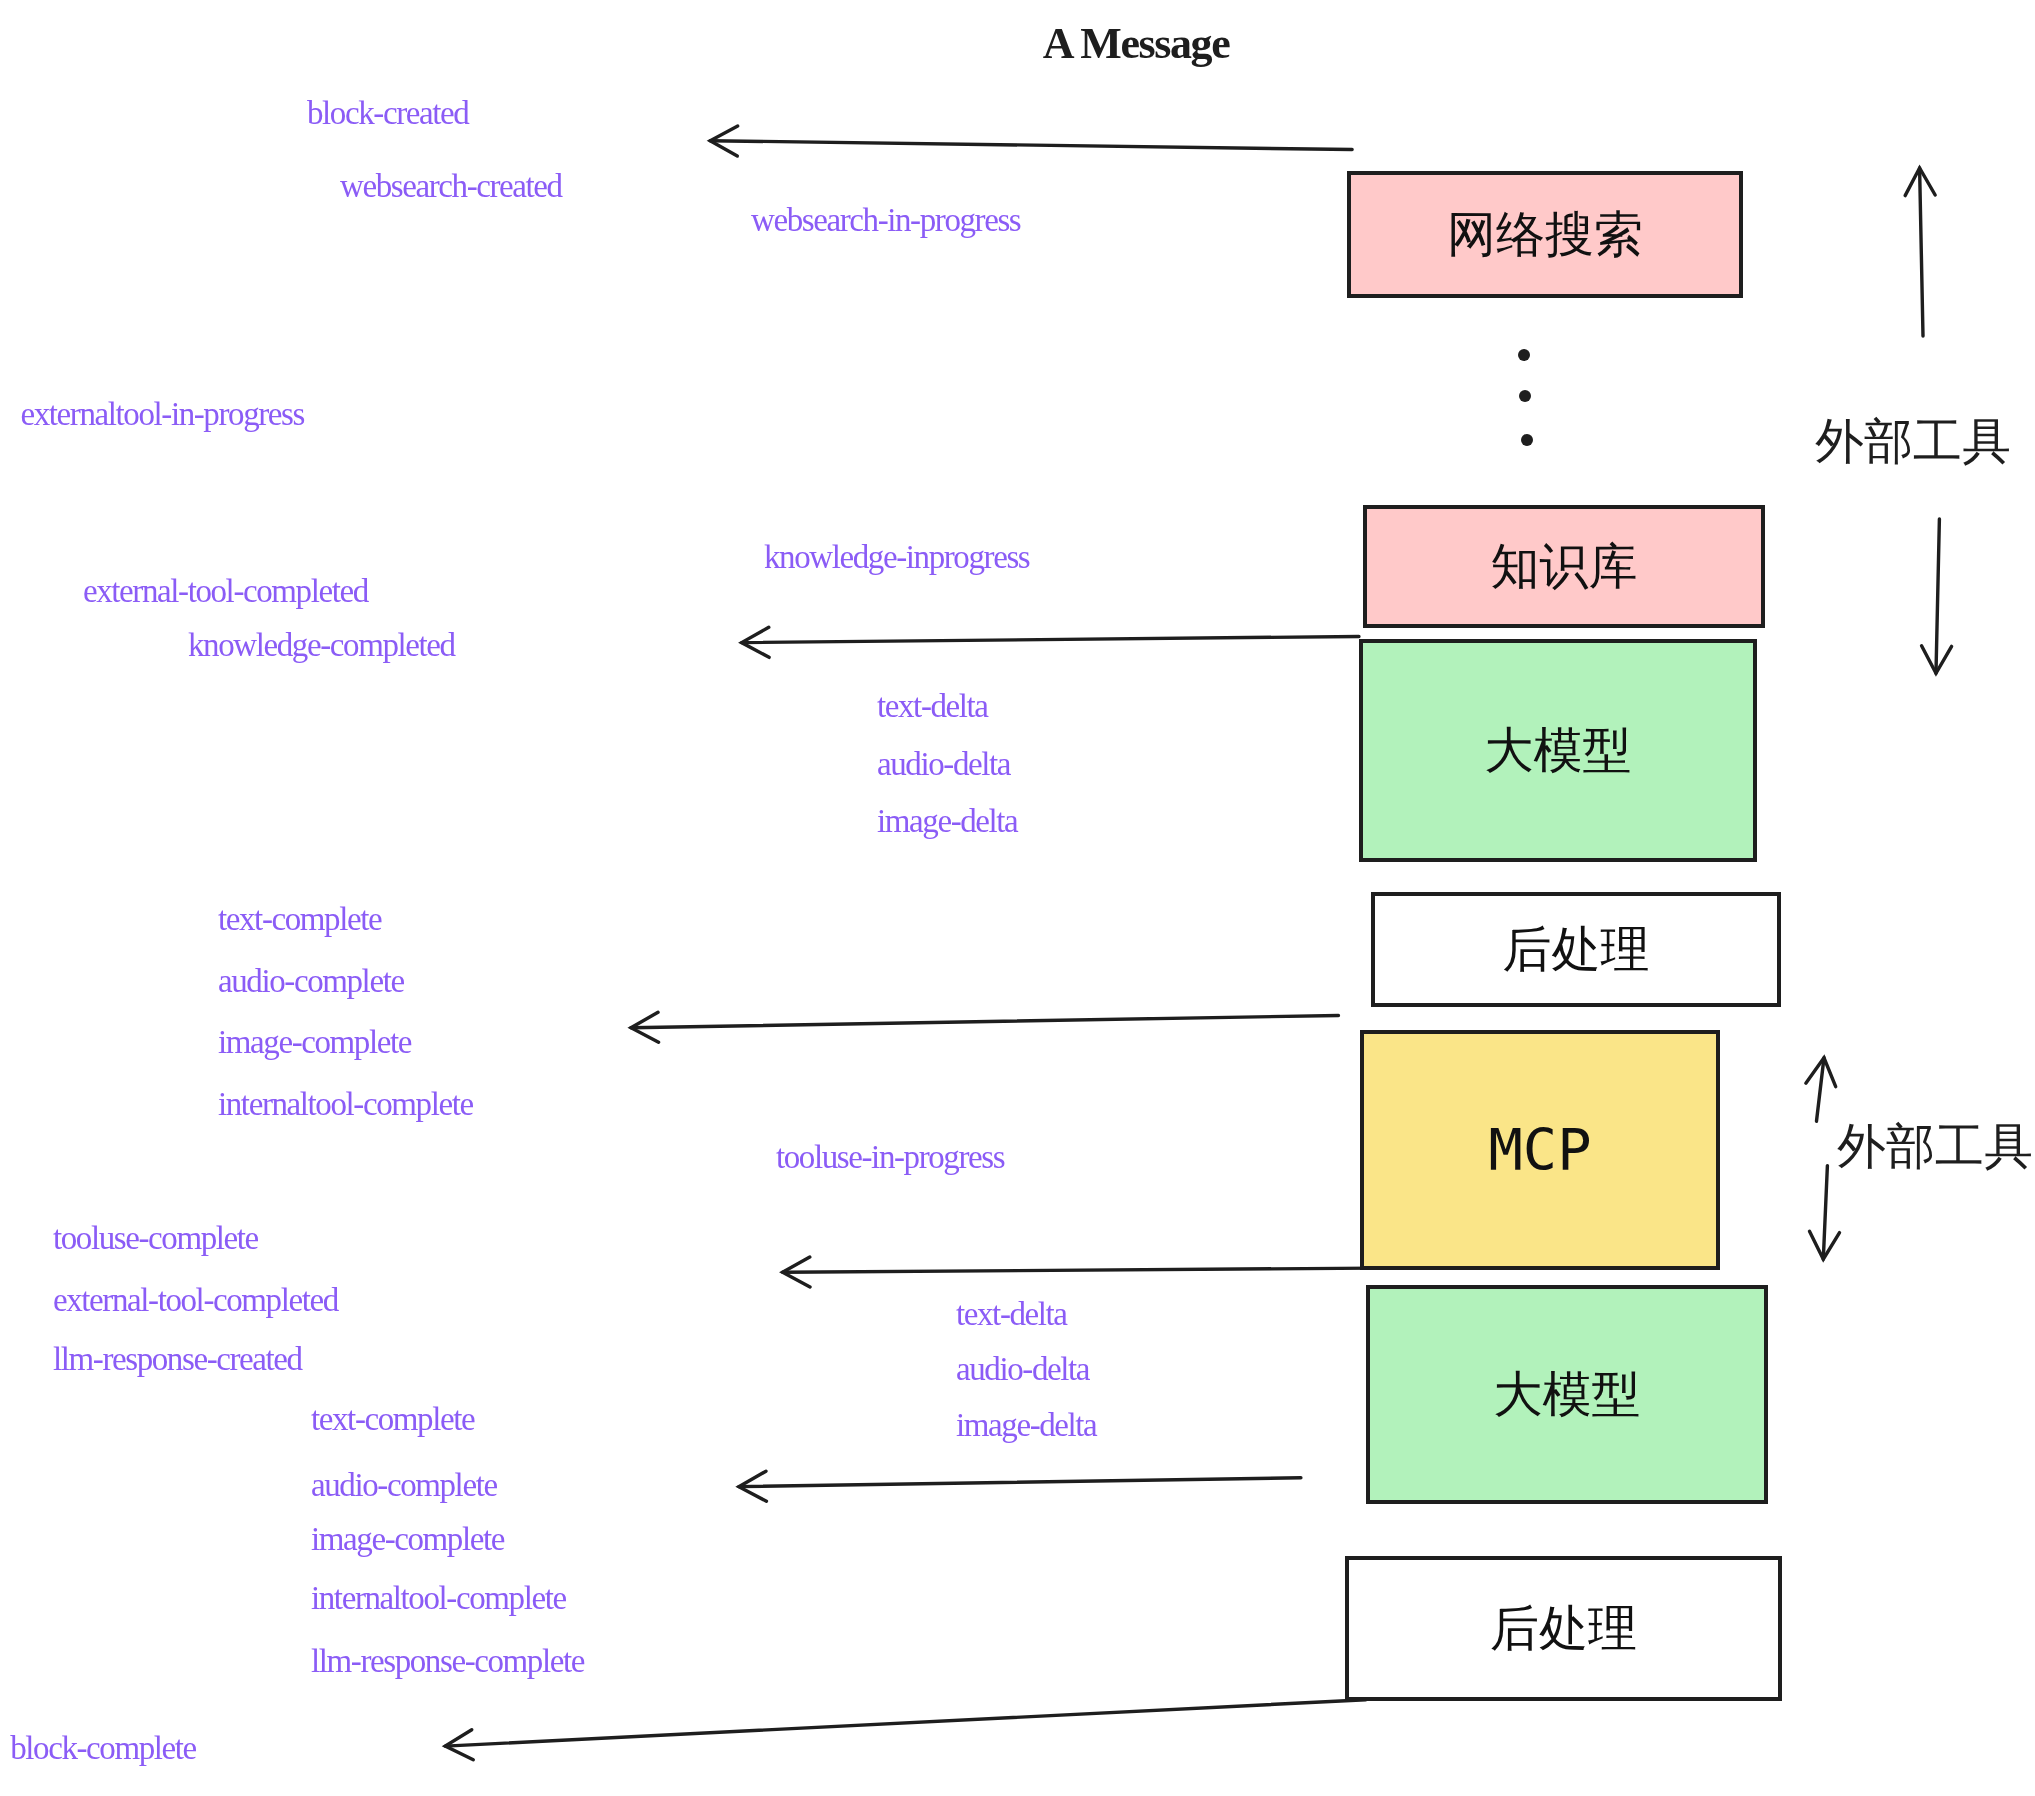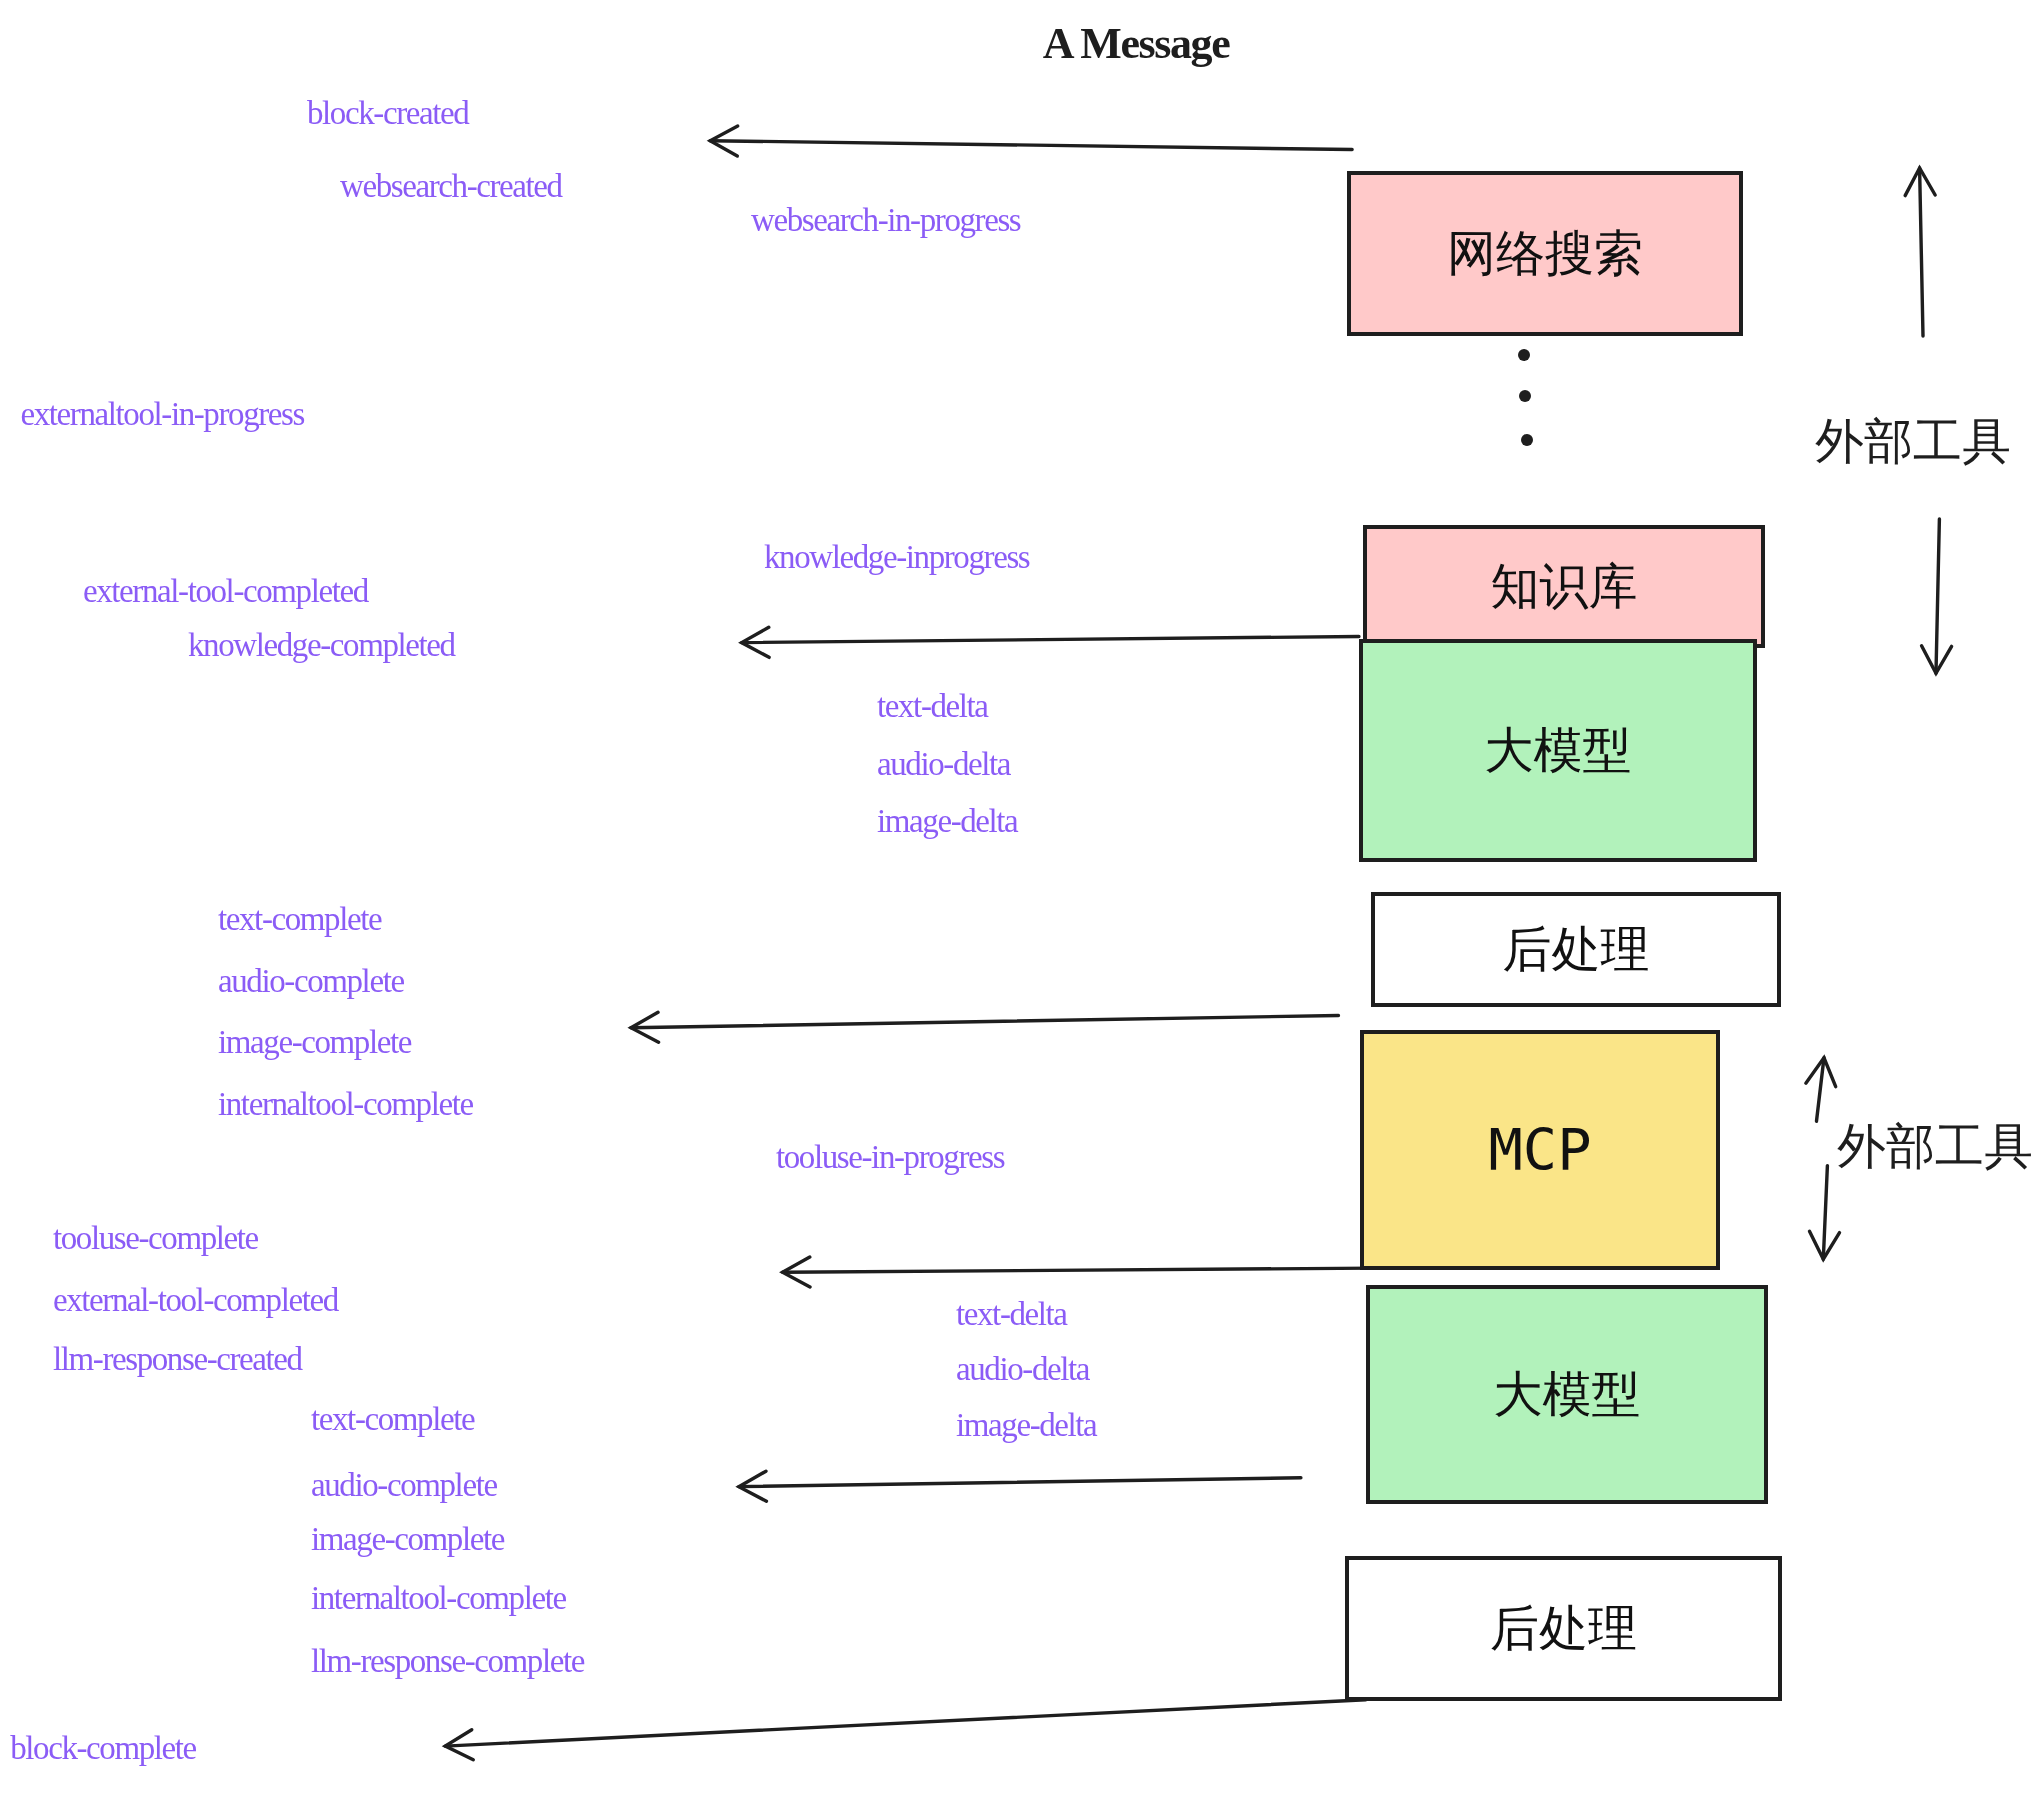--- a/index.html
+++ b/index.html
@@ -42,29 +42,29 @@
     <line x1="1905" y1="2164" x2="1082" y2="2177" marker-end="url(#ah)"></line>
     <line x1="2000" y1="2489" x2="652" y2="2557" marker-end="url(#ah)"></line>
     <line x1="2816" y1="492" x2="2811" y2="246" marker-end="url(#ah)"></line>
     <line x1="2840" y1="760" x2="2835" y2="986" marker-end="url(#ah)"></line>
     <line x1="2660" y1="1642" x2="2671" y2="1549" marker-end="url(#ah)"></line>
     <line x1="2676" y1="1707" x2="2670" y2="1844" marker-end="url(#ah)"></line>
   </svg>
 
   <div class="title" style="left:1093px;top:44px;">A Message</div>
 
-  <div class="box" style="left: 1347px; top: 171px; width: 396px; height: 165px; background: rgb(255, 201, 201);">
+  <div class="box" style="left: 1347px; top: 171px; width: 396px; height: 127px; background: rgb(255, 201, 201);">
     <span class="cap">网络搜索</span>
   </div>
 
   <div class="dot" style="left:1518px;top:349px;"></div>
   <div class="dot" style="left:1519px;top:390px;"></div>
   <div class="dot" style="left:1521px;top:434px;"></div>
 
-  <div class="box" style="left: 1363px; top: 505px; width: 402px; height: 123px; background: rgb(255, 201, 201); margin-top: 20px;">
+  <div class="box" style="left: 1363px; top: 505px; width: 402px; height: 123px; background: rgb(255, 201, 201);">
     <span class="cap">知识库</span>
   </div>
 
   <div class="box" style="left: 1359px; top: 639px; width: 398px; height: 223px; background: rgb(178, 242, 187);">
     <span class="cap">大模型</span>
   </div>
 
   <div class="box" style="left: 1371px; top: 892px; width: 410px; height: 115px; background: rgb(255, 255, 255);">
     <span class="cap">后处理</span>
   </div>

